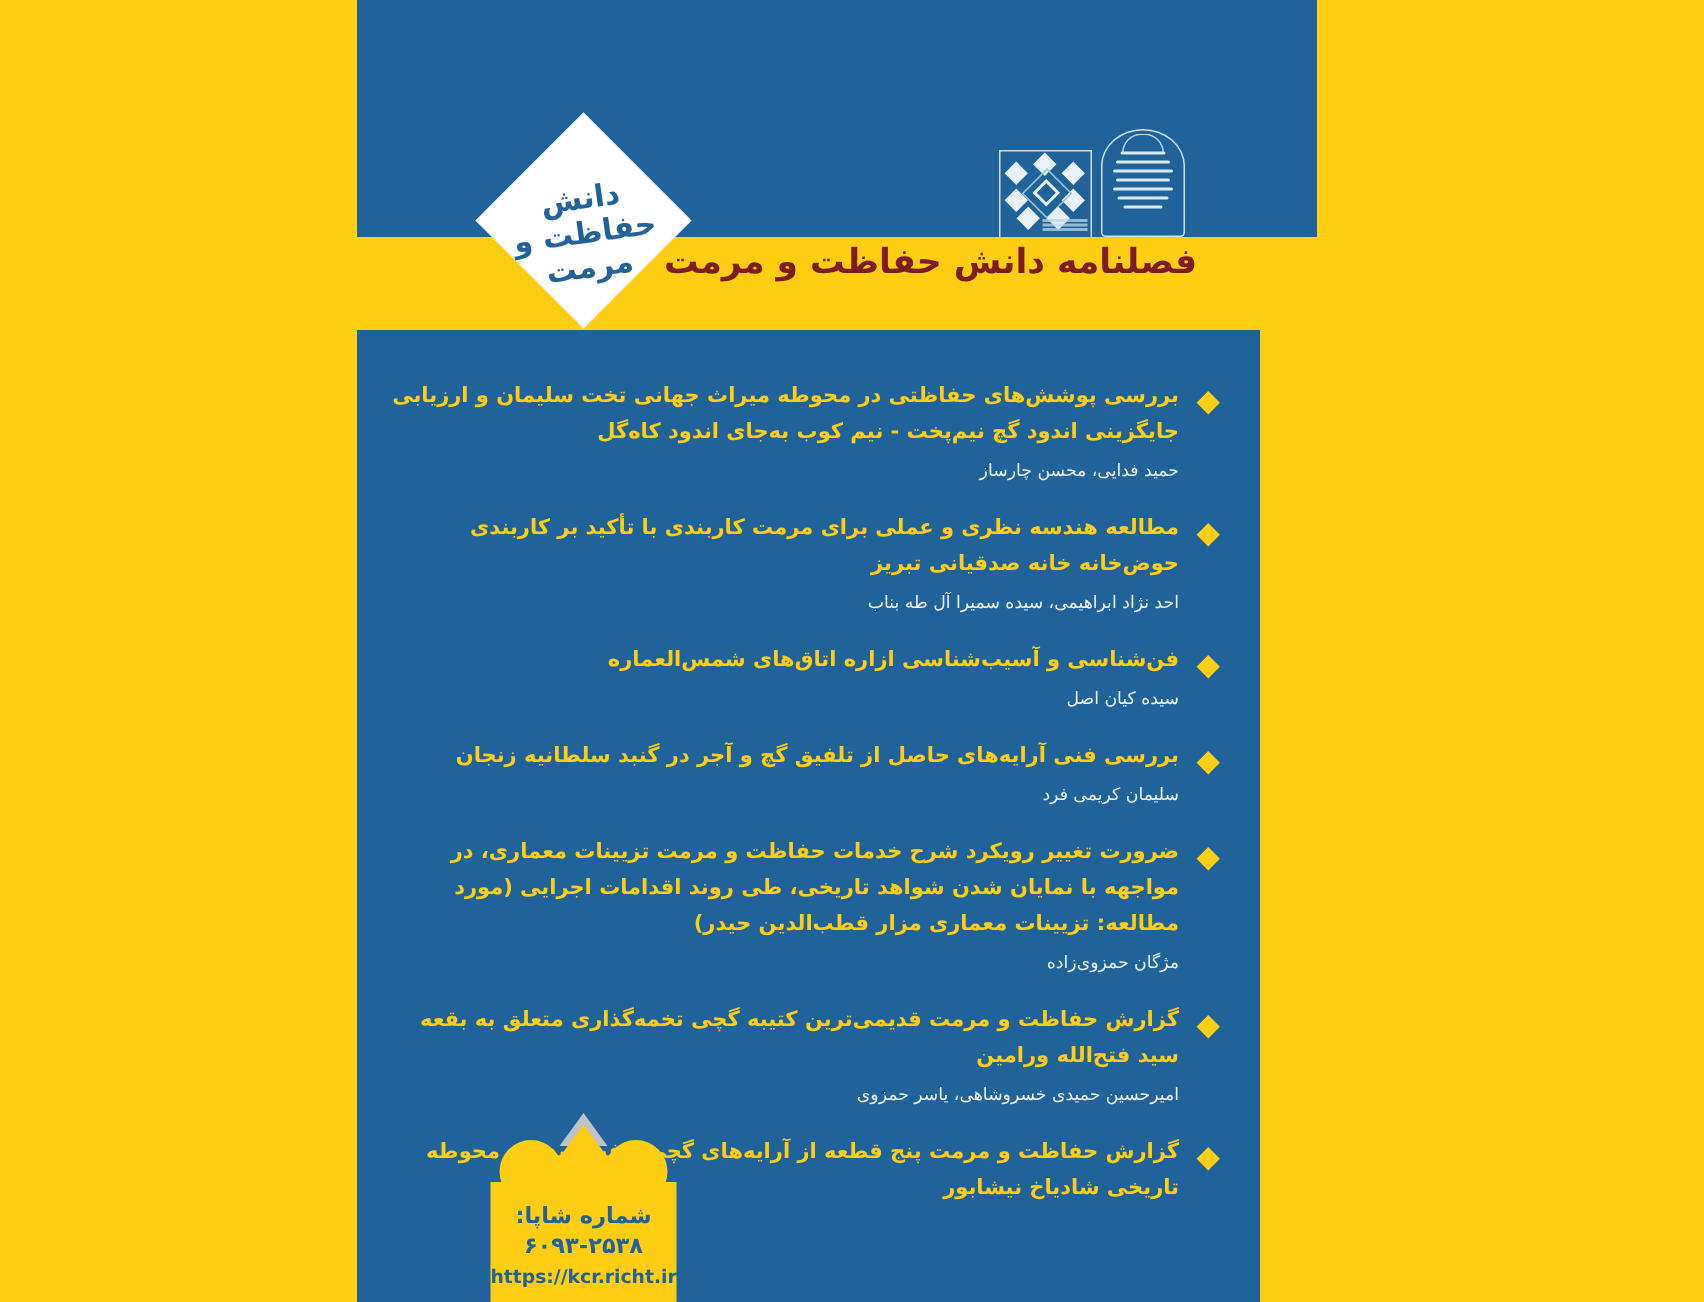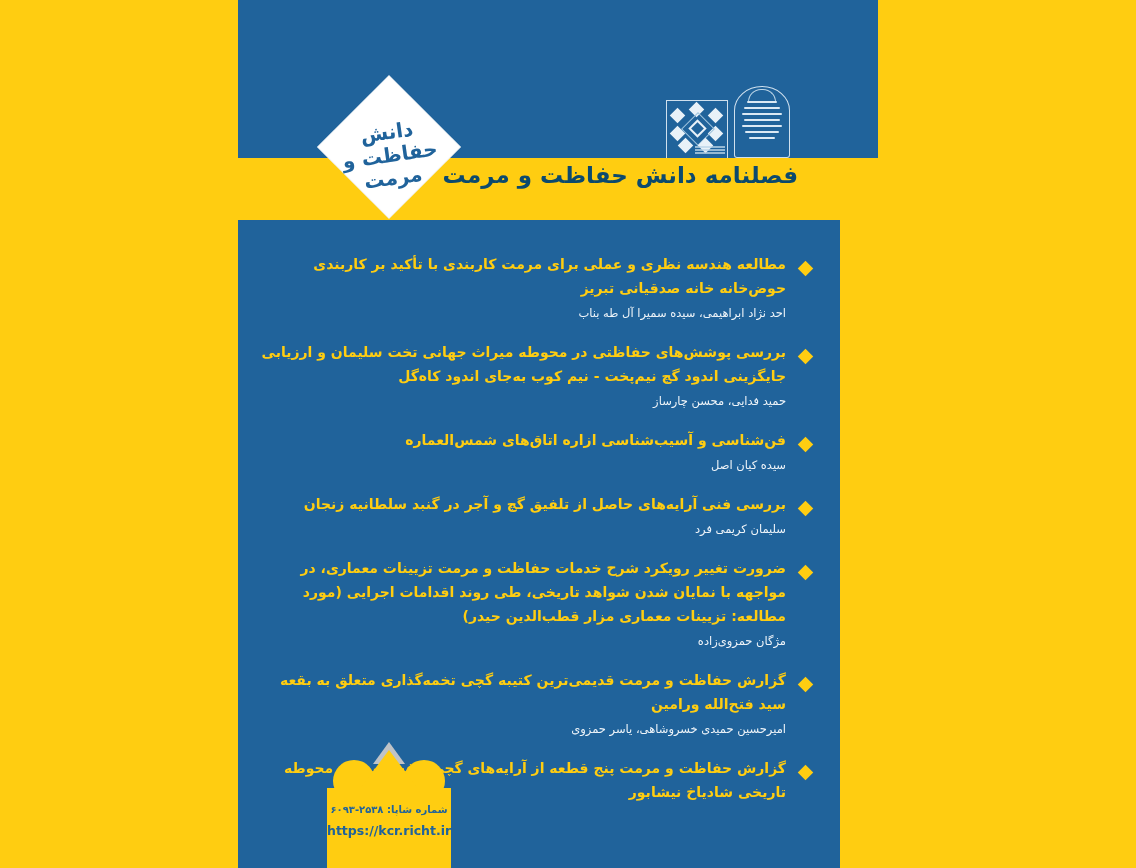--- a/index.html
+++ b/index.html
@@ -210,21 +210,21 @@
 
   
   .masthead {
     position: absolute;
     left: 238px;
     top: 160px;
     width: 560px;
     text-align: right;
   }
   .journal-title {
-    color: #0c4a6e;
+    color: #7f1d1d;
     font-weight: bold;
     font-size: 23px;
     line-height: 30px;
     padding-left: 6px;
     white-space: nowrap;
   }
   .issue-line {
     color: #20639b;
     font-weight: bold;
     font-size: 14.5px;
@@ -321,21 +321,21 @@
   }
   .arch-ornament .issn-block {
     position: absolute;
     left: 0;
     top: 58px;
     width: 124px;
     text-align: center;
     color: #20639b;
     font-weight: bold;
   }
-  .issn-text { font-size: 10px; line-height: 20px; }
+  .issn-text { font-size: 15px; line-height: 20px; }
   .issn-url  { font-size: 12.5px; line-height: 22px; direction: ltr; text-align: right; }
 </style>
 </head>
 <body>
 
 <div id="cover">
 
   <div class="left-yellow-edge"></div>
   <div class="right-yellow-edge"></div>
 
@@ -384,28 +384,28 @@
   </div>
 
   <div class="masthead">
     <div class="journal-title">فصلنامه دانش حفاظت و مرمت</div>
   </div>
 
   <div class="contents">
 
     <div class="toc-entry">
       <span class="bullet"></span>
+      <div class="toc-title">بررسی پوشش‌های حفاظتی در محوطه میراث جهانی تخت سلیمان و ارزیابی جایگزینی اندود گچ نیم‌پخت - نیم کوب به‌جای اندود کاه‌گل</div>
+      <div class="toc-authors">حمید فدایی، محسن چارساز</div>
+    </div>
+
+    <div class="toc-entry">
+      <span class="bullet"></span>
       <div class="toc-title">مطالعه هندسه نظری و عملی برای مرمت کاربندی با تأکید بر کاربندی حوض‌خانه خانه صدقیانی تبریز</div>
       <div class="toc-authors">احد نژاد ابراهیمی، سیده سمیرا آل طه بناب</div>
-    </div>
-
-    <div class="toc-entry">
-      <span class="bullet"></span>
-      <div class="toc-title">بررسی پوشش‌های حفاظتی در محوطه میراث جهانی تخت سلیمان و ارزیابی جایگزینی اندود گچ نیم‌پخت - نیم کوب به‌جای اندود کاه‌گل</div>
-      <div class="toc-authors">حمید فدایی، محسن چارساز</div>
     </div>
 
 
     <div class="toc-entry">
       <span class="bullet"></span>
       <div class="toc-title">فن‌شناسی و آسیب‌شناسی ازاره اتاق‌های شمس‌العماره</div>
       <div class="toc-authors">سیده کیان اصل</div>
     </div>
 
     <div class="toc-entry">

